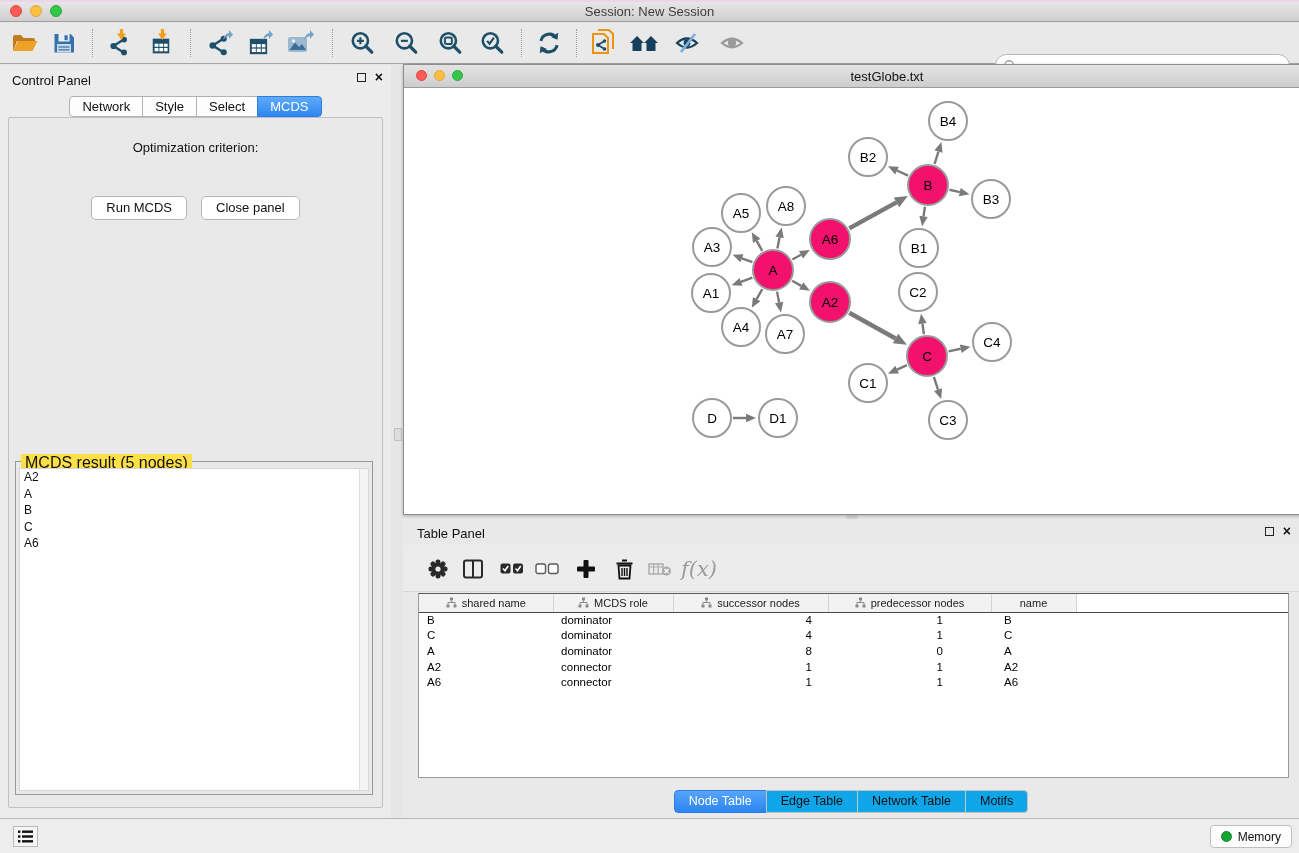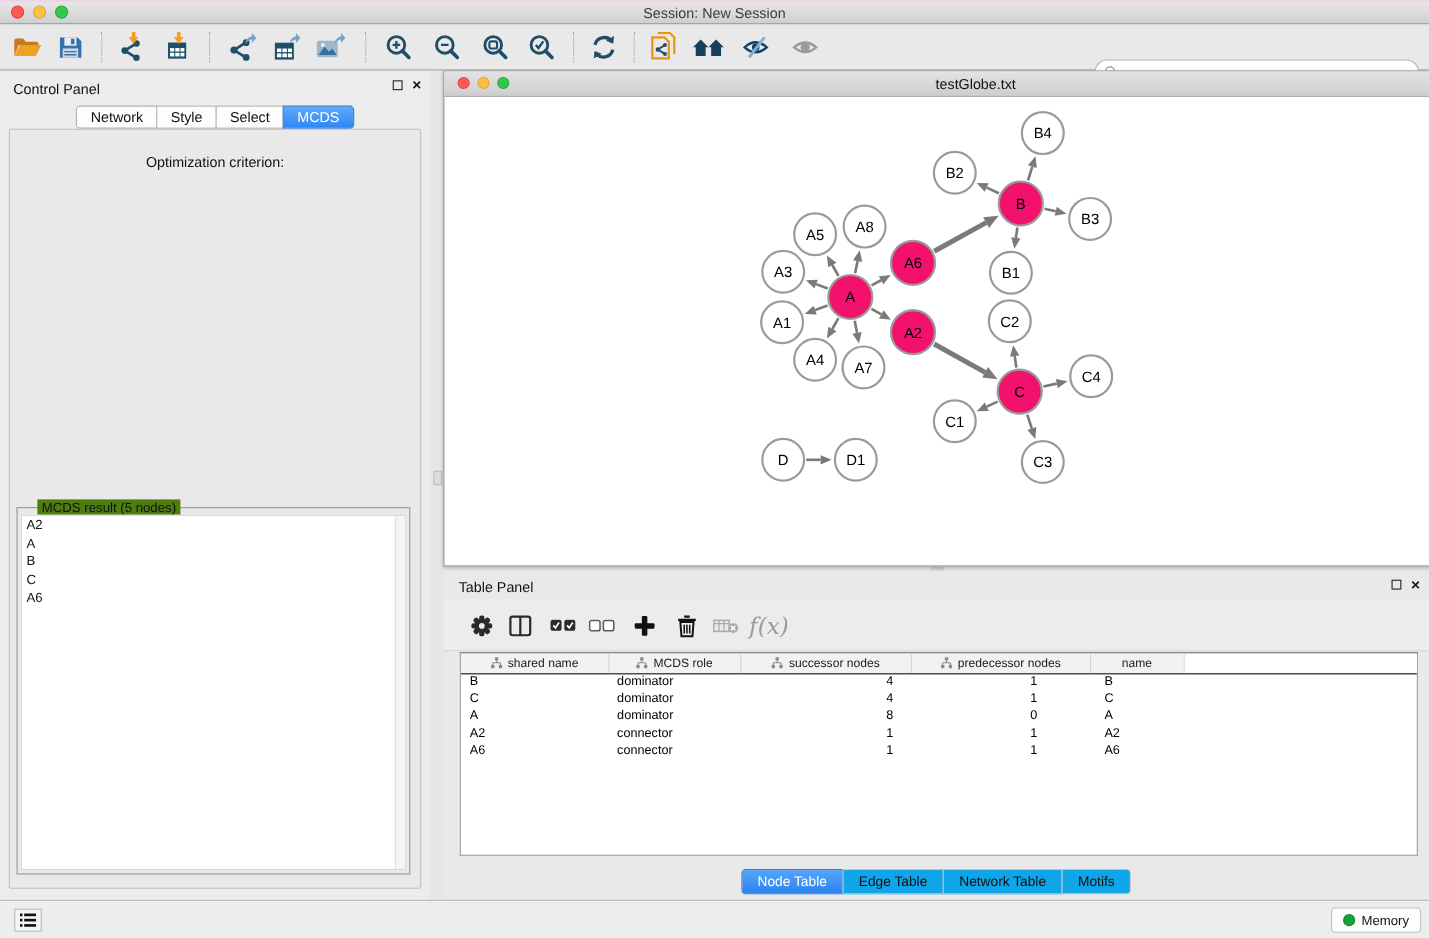--- a/index.html
+++ b/index.html
@@ -45,22 +45,22 @@
   .dropdown { position:absolute; left:35px; right:33px; top:43px; height:24px; background:#fff;
     border:1px solid #ababab; border-radius:5px; display:flex; align-items:center; }
   .dropdown .dd-text { flex:1; font-size:13px; color:#111; padding-left:9px; white-space:nowrap; overflow:hidden; }
   .dd-stepper { width:21px; height:22px; border-radius:4px; margin-right:1px;
     background:linear-gradient(#6cb3fa,#2f86f2); display:flex; flex-direction:column;
     align-items:center; justify-content:center; gap:2px; }
   .btn-row { position:absolute; top:78px; width:100%; display:flex; justify-content:center; gap:14px; }
   .mac-btn { font-size:13px; color:#111; background:#fff; border:1px solid #b7b7b7; border-radius:5px;
     padding:3px 14px 4px 14px; }
   .result-group { position:absolute; left:6px; right:9px; top:343px; bottom:12px; border:1px solid #979797; }
-  .result-legend { position:absolute; top:-8px; left:18px; background:#4d7c0f; padding:0 4px;
-    font-size:12px; color:#111; }
+  .result-legend { position:absolute; top:-8px; left:5px; background:#fde047; padding:0 4px;
+    font-size:16px; color:#111; }
   .result-list { position:absolute; left:3px; right:3px; top:6px; bottom:3px; background:#fff;
     border:1px solid #d7d7d7; overflow:hidden; }
   .result-scroll { position:absolute; right:0; top:0; bottom:0; width:9px; background:#f4f4f4;
     border-left:1px solid #e0e0e0; }
   .result-item { font-size:12px; color:#111; line-height:16.5px; padding-left:4px; }
 
   
   .net-window { position:absolute; left:403px; top:64px; width:968px; height:451px;
     background:#fff; border:1px solid #8e8e8e; box-shadow:0 1px 3px rgba(0,0,0,.25); }
   .net-titlebar { position:absolute; left:0; top:0; right:0; height:23px;
@@ -291,20 +291,24 @@
       <span class="close-x">×</span>
     </div>
     <div class="cp-tabs">
         <div class="cp-tab">Network</div>
         <div class="cp-tab">Style</div>
         <div class="cp-tab">Select</div>
         <div class="cp-tab selected">MCDS</div>
       </div>
     <div class="cp-content">
       <div class="opt-label">Optimization criterion:</div>
+      <div class="btn-row">
+        <button class="mac-btn">Run MCDS</button>
+        <button class="mac-btn">Close panel</button>
+      </div>
       <div class="result-group">
         <div class="result-legend">MCDS result (5 nodes)</div>
         <div class="result-list">
           <div>
               <div class="result-item">A2</div>
               <div class="result-item">A</div>
               <div class="result-item">B</div>
               <div class="result-item">C</div>
               <div class="result-item">A6</div>
             </div>

